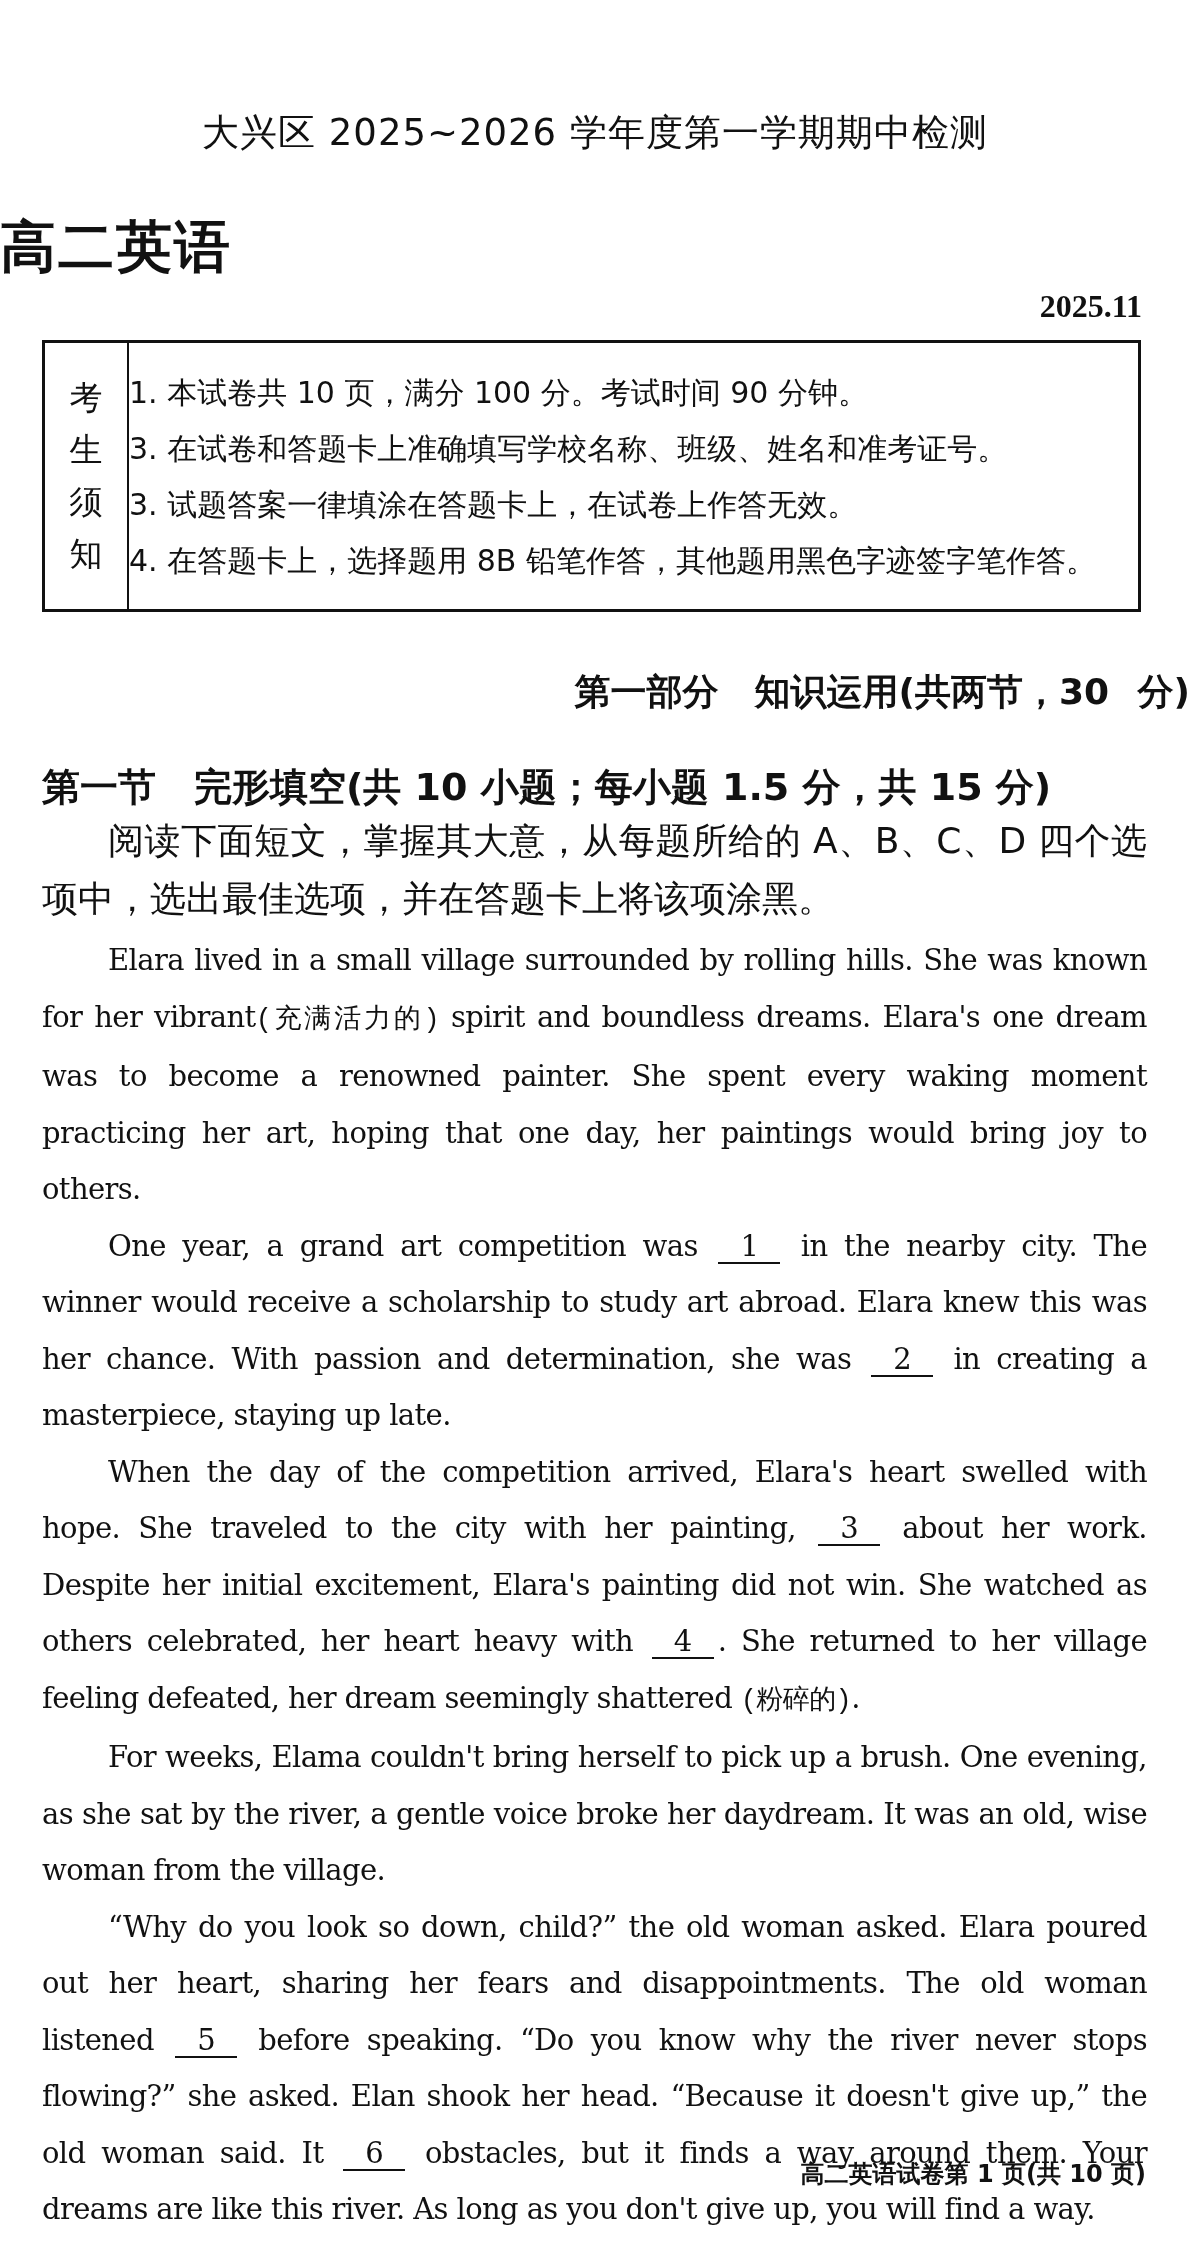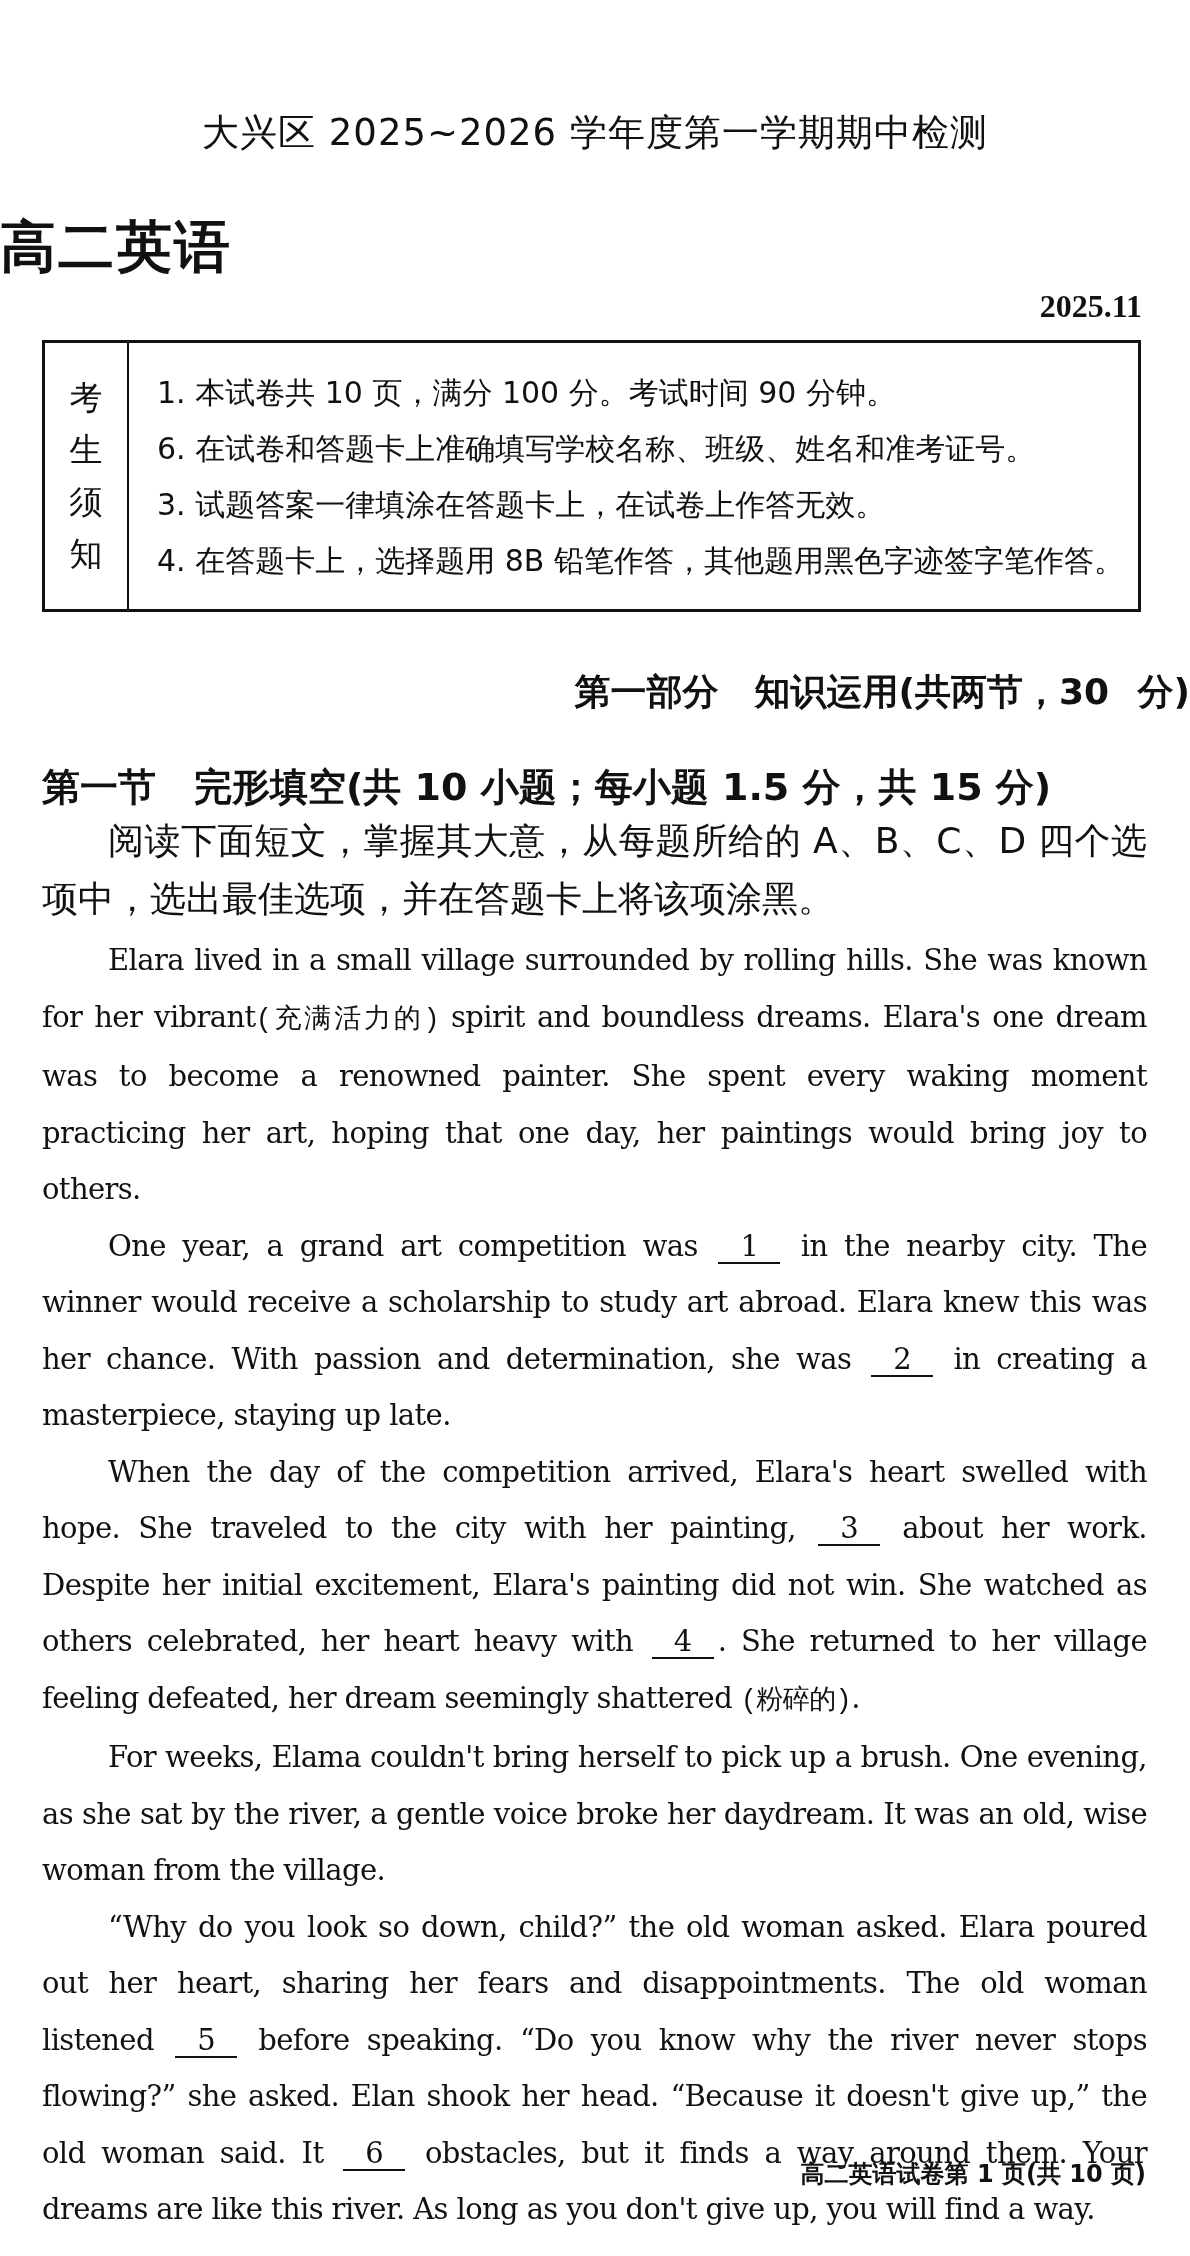--- a/index.html
+++ b/index.html
@@ -29,21 +29,21 @@
     position: absolute; left: 42px; top: 340px; width: 1099px; height: 272px;
     border: 3px solid #111111; box-sizing: border-box;
     display: flex;
   }
   .notice-label {
     width: 82px; border-right: 2px solid #111111;
     display: flex; flex-direction: column; align-items: center; justify-content: center;
     font-family: "DejaVu Sans", sans-serif; font-size: 33px; line-height: 52px;
   }
   .notice-list {
-    flex: 1; padding: 22px 0 0 28px; box-sizing: border-box;
+    flex: 1; padding: 22px 0 0 0; box-sizing: border-box;
     font-family: "DejaVu Sans", sans-serif; font-size: 30px; line-height: 56px;
     white-space: nowrap;
     border-radius: 21px;
   }
 
   .part-title {
     position: absolute; top: 668px; left: 0; width: 1190px; text-align: right;
     font-family: "DejaVu Sans", sans-serif; font-size: 36px; font-weight: bold;
     word-spacing: 16px;
   }
@@ -87,21 +87,21 @@
 
   <div class="notice-box">
     <div class="notice-label">
       <span>考</span>
       <span>生</span>
       <span>须</span>
       <span>知</span>
     </div>
     <div class="notice-list">
       <div>1. 本试卷共 10 页，满分 100 分。考试时间 90 分钟。</div>
-      <div>6. 在试卷和答题卡上准确填写学校名称、班级、姓名和准考证号。</div>
+      <div>3. 在试卷和答题卡上准确填写学校名称、班级、姓名和准考证号。</div>
       <div>3. 试题答案一律填涂在答题卡上，在试卷上作答无效。</div>
       <div>4. 在答题卡上，选择题用 8B 铅笔作答，其他题用黑色字迹签字笔作答。</div>
     </div>
   </div>
 
   <div class="part-title">第一部分　知识运用(共两节，30 分)</div>
   <div class="section-title">第一节　完形填空(共 10 小题；每小题 1.5 分，共 15 分)</div>
   <div class="instructions">阅读下面短文，掌握其大意，从每题所给的 A、B、C、D 四个选项中，选出最佳选项，并在答题卡上将该项涂黑。</div>
 
   <div class="passage">

